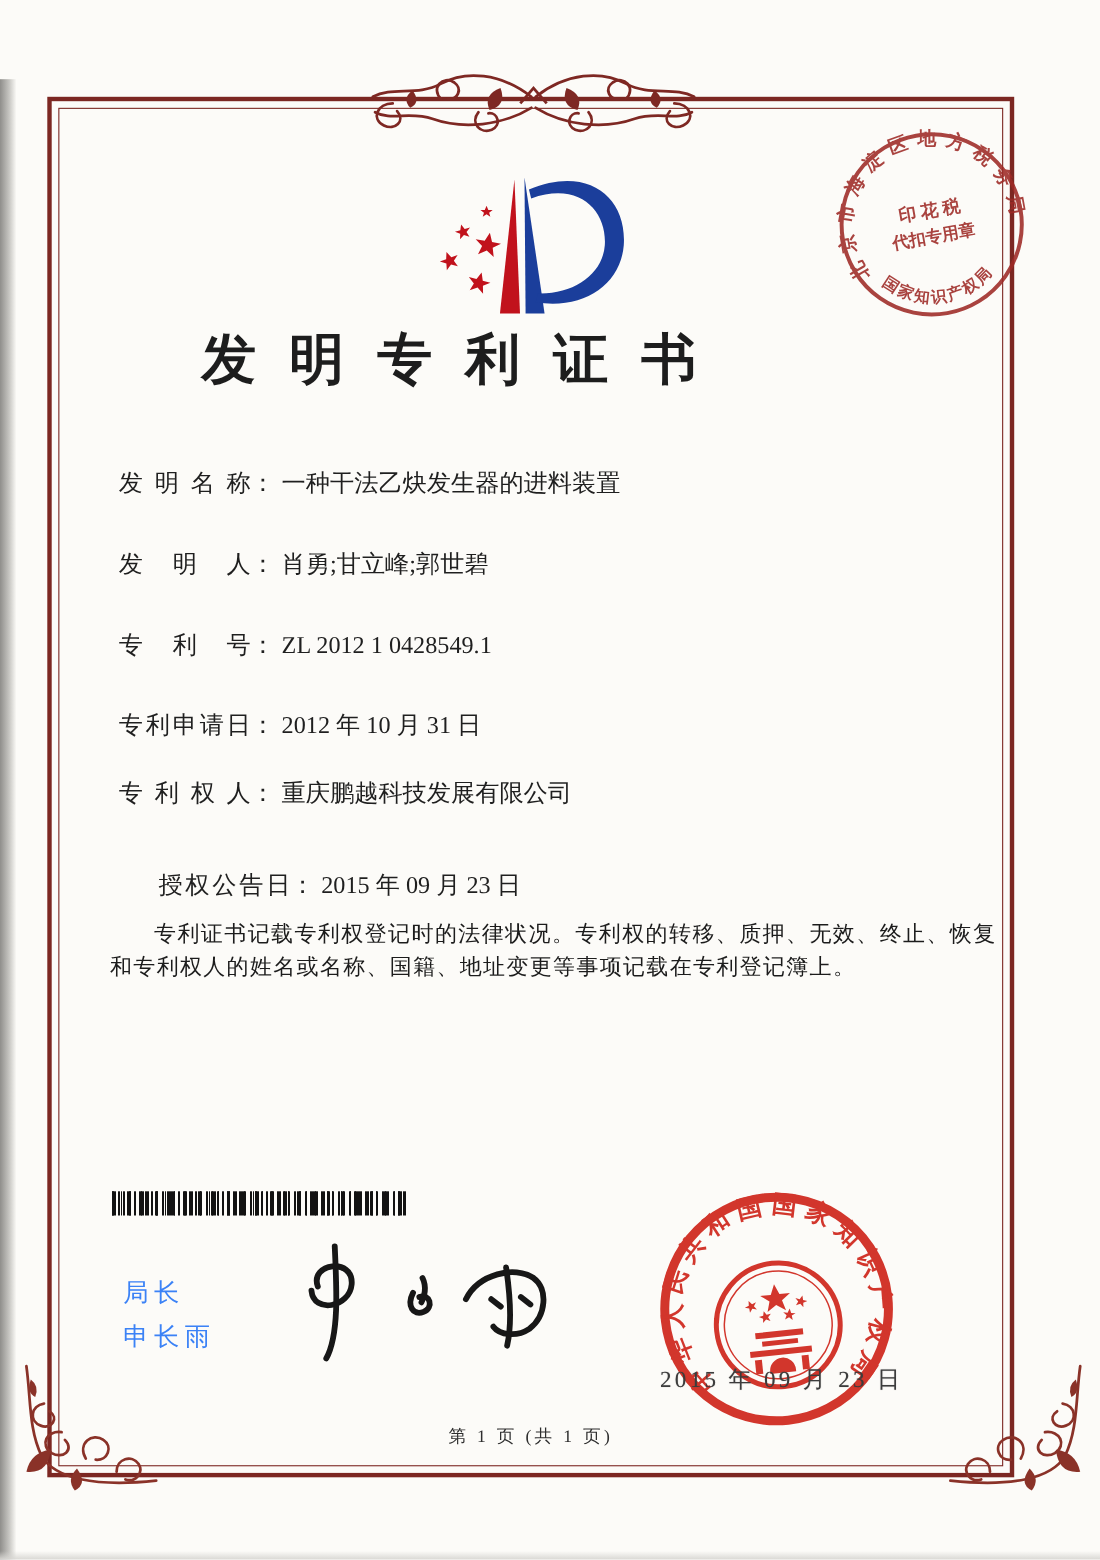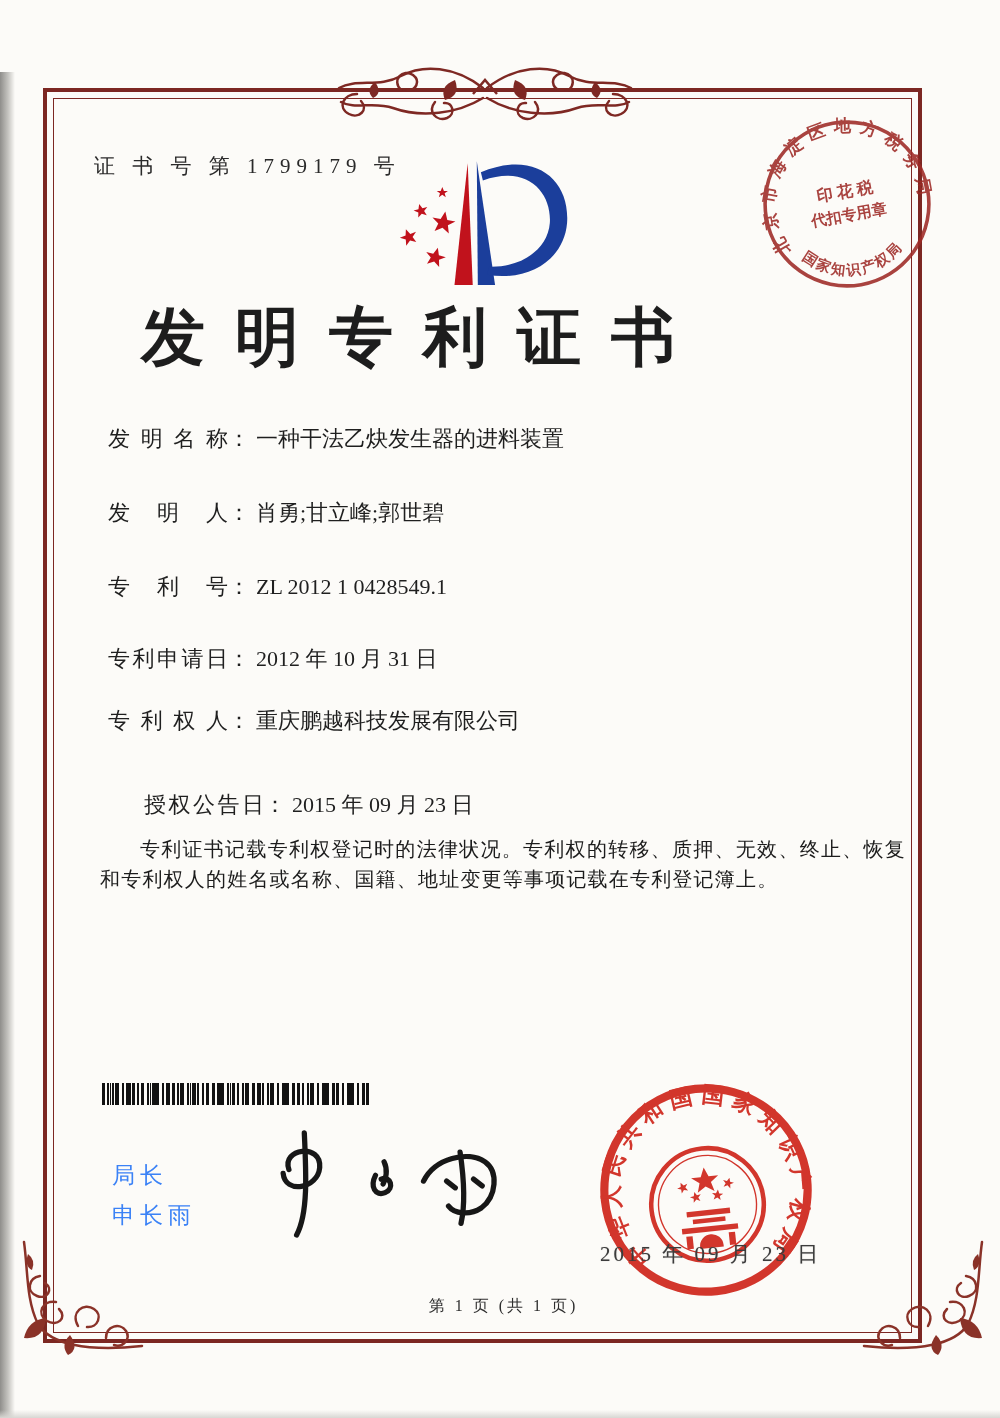--- a/index.html
+++ b/index.html
@@ -20,21 +20,21 @@
     border:1.5px solid #7c2722;box-sizing:border-box;}
   .ornament-top{position:absolute;left:305px;top:56px;width:360px;height:72px;z-index:3;}
   .corner-flourish{position:absolute;width:140px;height:120px;z-index:3;}
   .corner-bl{left:16px;top:1240px;}
   .corner-br{left:850px;top:1240px;transform:scaleX(-1);}
   .cert-no{position:absolute;left:94px;top:152px;font-size:21px;letter-spacing:6px;color:#2a2a2a;}
   .logo{position:absolute;left:368px;top:148px;width:246px;height:142px;}
   .tax-stamp{position:absolute;left:757px;top:114px;width:180px;height:180px;
     opacity:.88;transform:rotate(-10deg);z-index:4;}
   .doc-title{position:absolute;left:43px;top:294px;width:730px;margin:0;
-    text-align:center;font-size:64px;font-weight:bold;letter-spacing:30px;text-indent:30px;color:#1d1d1d;}
+    text-align:center;font-size:50px;font-weight:bold;letter-spacing:30px;text-indent:30px;color:#1d1d1d;}
   .fields{position:absolute;left:108px;top:424px;width:780px;}
   .field-row{position:absolute;left:0;font-size:22px;white-space:nowrap;color:#1f1f1f;}
   .field-label{display:inline-block;width:120px;text-align:justify;text-align-last:justify;}
   .field-colon{display:inline-block;margin-right:6px;}
   .body-text{position:absolute;left:100px;top:834px;width:806px;
     font-size:20px;line-height:30px;letter-spacing:1.2px;text-align:justify;color:#1c1c1c;}
   .body-text p{margin:0;text-indent:2em;}
   .barcode{position:absolute;left:102px;top:1083px;width:268px;height:22px;
     background:
       repeating-linear-gradient(90deg,#121212 0 2px,rgba(0,0,0,0) 2px 5px),
@@ -42,21 +42,21 @@
       repeating-linear-gradient(90deg,#121212 0 3px,rgba(0,0,0,0) 3px 13px);}
   .signer{position:absolute;left:112px;top:1155px;
     font-family:"Liberation Sans","DejaVu Sans",sans-serif;font-size:23px;
     letter-spacing:5px;color:#3b82f6;line-height:40px;}
   .signature{position:absolute;left:262px;top:1122px;width:250px;height:122px;}
   .seal{position:absolute;left:588px;top:1072px;width:236px;height:236px;
     opacity:.93;mix-blend-mode:multiply;transform:rotate(-6deg);z-index:5;}
   .seal-date{position:absolute;left:600px;top:1240px;z-index:6;font-size:21px;
     letter-spacing:3px;color:#3c3c3c;text-shadow:0 0 1px rgba(60,60,60,.4);}
   .footer{position:absolute;left:43px;top:1296px;width:879px;text-align:center;
-    font-size:16px;letter-spacing:3px;color:#2e2e2e;padding-left:21px;}
+    font-size:16px;letter-spacing:3px;color:#2e2e2e;}
 </style>
 </head>
 <body>
 
 <div class="page">
 
   <div class="scan-edge-left"></div>
   <div class="scan-edge-bottom"></div>
 
   <div class="frame-outer"></div>
@@ -94,21 +94,20 @@
       <path d="M24,36 c-12,2 -14,16 -3,20 c10,4 17,-7 8,-13"></path>
       <path d="M40,62 c-14,-2 -20,12 -9,19 c10,6 21,-3 12,-12"></path>
       <path d="M62,86 c-8,-14 6,-24 16,-17 c9,6 4,19 -7,18"></path>
       <path d="M90,98 c0,-12 14,-16 20,-7 c5,8 -3,17 -12,14"></path>
       <path d="M30,78 q-18,2 -22,20 q20,2 22,-20" fill="#8a3228" stroke="none"></path>
       <path d="M54,95 q-10,10 -2,20 q12,-6 2,-20" fill="#8a3228" stroke="none"></path>
       <path d="M12,14 q8,6 4,16 q-8,-4 -4,-16" fill="#8a3228" stroke="none"></path>
     </g>
   </svg>
 
-  <div class="cert-no">证 书 号 第 1799179 号</div>
 
   <svg class="logo" viewBox="0 0 240 140">
     <g fill="#c1121c">
       <path transform="translate(72,44) scale(0.55)" d="M0,-10 L2.9,-3.1 10,-3.1 4.2,1.2 6.2,8.1 0,4 -6.2,8.1 -4.2,1.2 -10,-3.1 -2.9,-3.1 Z"></path>
       <path transform="translate(51,62) scale(0.7) rotate(-15)" d="M0,-10 L2.9,-3.1 10,-3.1 4.2,1.2 6.2,8.1 0,4 -6.2,8.1 -4.2,1.2 -10,-3.1 -2.9,-3.1 Z"></path>
       <path transform="translate(73,74) scale(1.15) rotate(10)" d="M0,-10 L2.9,-3.1 10,-3.1 4.2,1.2 6.2,8.1 0,4 -6.2,8.1 -4.2,1.2 -10,-3.1 -2.9,-3.1 Z"></path>
       <path transform="translate(39,88) scale(0.85) rotate(-20)" d="M0,-10 L2.9,-3.1 10,-3.1 4.2,1.2 6.2,8.1 0,4 -6.2,8.1 -4.2,1.2 -10,-3.1 -2.9,-3.1 Z"></path>
       <path transform="translate(65,108) scale(1.0) rotate(15)" d="M0,-10 L2.9,-3.1 10,-3.1 4.2,1.2 6.2,8.1 0,4 -6.2,8.1 -4.2,1.2 -10,-3.1 -2.9,-3.1 Z"></path>
     </g>
     <polygon points="97,15 102,135 84,135" fill="#c1121c"></polygon>

